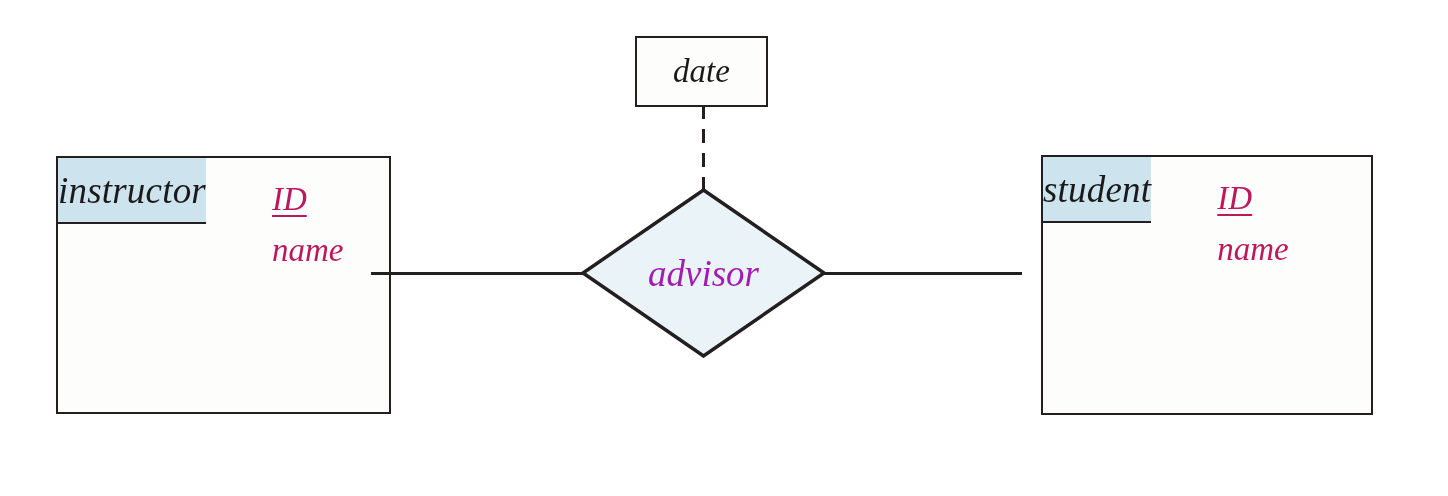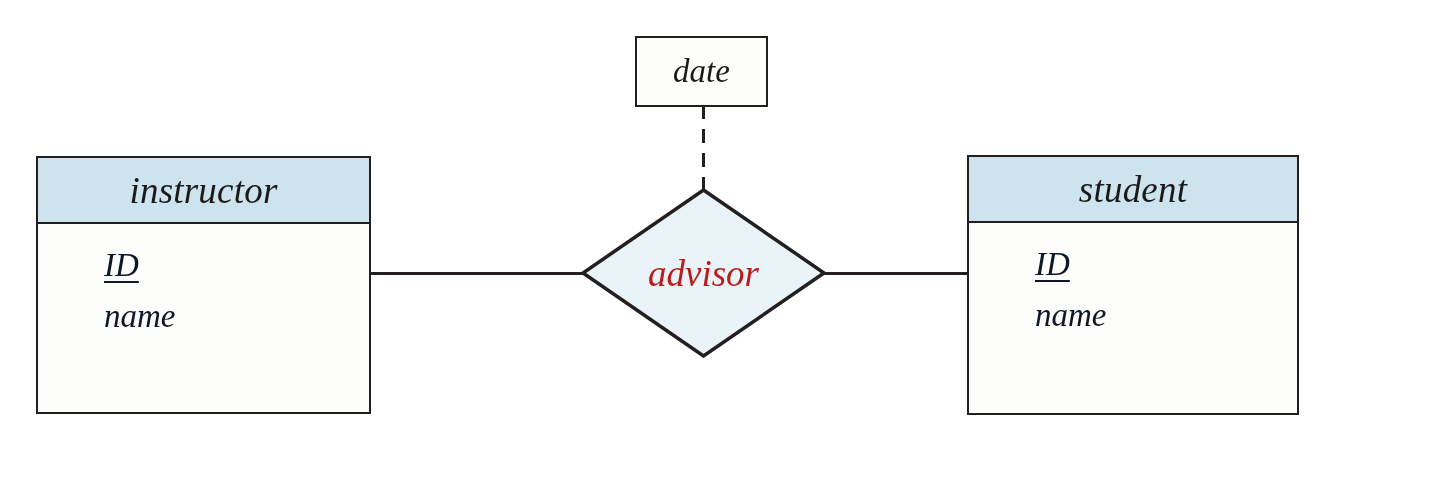--- a/index.html
+++ b/index.html
@@ -20,21 +20,21 @@
     background: #ffffff;
   }
 
   
   .entity {
     position: absolute;
     box-sizing: border-box;
     border: 2px solid #231f20;
     background: #fdfdfb;
     display: flex;
-    flex-direction: column;
+    margin-left: 20px;
   }
   .entity-header {
     box-sizing: border-box;
     background: #cde3ee;
     border-bottom: 2px solid #231f20;
     height: 66px;
     display: flex;
     align-items: center;
     justify-content: center;
   }
@@ -47,21 +47,21 @@
   }
   .entity-body {
     flex: 1;
     padding: 16px 0 0 66px;
     box-sizing: border-box;
   }
   .attr {
     font-style: italic;
     font-size: 33px;
     line-height: 51px;
-    color: #0f172a;
+    color: #be185d;
     white-space: nowrap;
   }
   .attr.key {
     text-decoration: underline;
     text-underline-offset: 5px;
     text-decoration-thickness: 2px;
   }
 
   
   .attr-box {
@@ -98,21 +98,21 @@
     position: absolute;
     left: 0;
     top: 0;
     width: 245px;
     height: 170px;
     display: flex;
     align-items: center;
     justify-content: center;
     font-style: italic;
     font-size: 37px;
-    color: #b91c1c;
+    color: #a21caf;
     line-height: 1;
   }
 
   
   .connector-line {
     position: absolute;
     background: #231f20;
   }
   .connector-h {
     height: 3px;
@@ -153,21 +153,21 @@
 
   <div id="relationship-advisor">
     <svg width="245" height="170" viewBox="0 0 245 170">
       <polygon points="122.5,2 243,85 122.5,168 2,85" fill="#eaf3f8" stroke="#231f20" stroke-width="3.5" stroke-linejoin="miter"></polygon>
     </svg>
     <span class="rel-label">advisor</span>
   </div>
 
   <div class="connector-line connector-h" style="left:824px; top:272px; width:198px;"></div>
 
-  <div class="entity" style="left:967px; top:155px; width:332px; height:260px;">
+  <div class="entity" style="left:1021px; top:155px; width:332px; height:260px;">
     <div class="entity-header">
       <span class="entity-title">student</span>
     </div>
     <div class="entity-body">
       <div class="attr key">ID</div>
       <div class="attr">name</div>
     </div>
   </div>
 
 </div>

